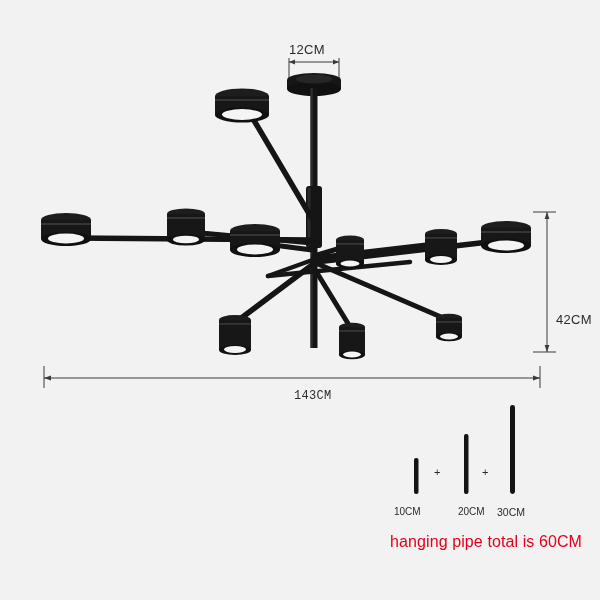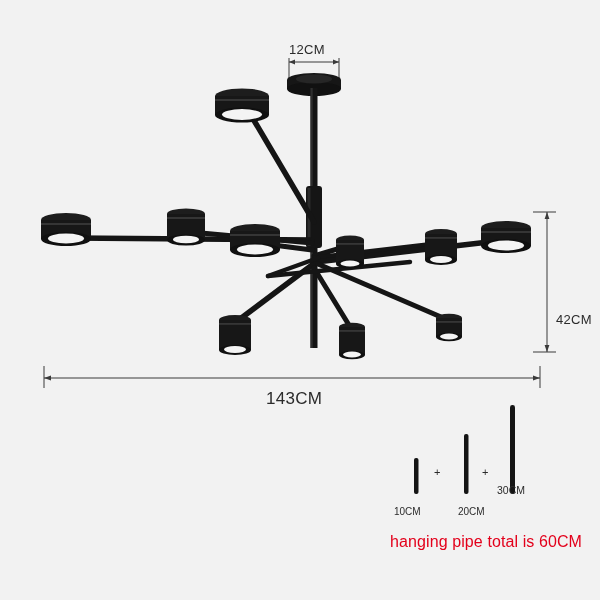--- a/index.html
+++ b/index.html
@@ -33,40 +33,41 @@
     letter-spacing: 0.3px;
   }
   .lbl-42 {
     left: 556px;
     top: 268px;
     font-size: 13px;
     letter-spacing: 0.3px;
     margin-top: 44px;
   }
   .lbl-143 {
-    left: 266px;
+    left: 294px;
     top: 389px;
-    font-size: 17px;
+    font-size: 12px;
     letter-spacing: 0.3px;
+    font-family: Liberation Mono, monospace;
   }
   .lbl-pipe {
     left: 394px;
     top: 506px;
     font-size: 10px;
     color: #2b2b2b;
   }
   .lbl-pipe2 {
     left: 458px;
     top: 506px;
     font-size: 10px;
     color: #2b2b2b;
   }
   .lbl-pipe3 {
     left: 497px;
-    top: 484px;
+    top: 506px;
     font-size: 10.5px;
     color: #2b2b2b;
   }
   .lbl-total {
     left: 390px;
     top: 533px;
     font-size: 16px;
     color: #e3001b;
     letter-spacing: 0.1px;
   }

